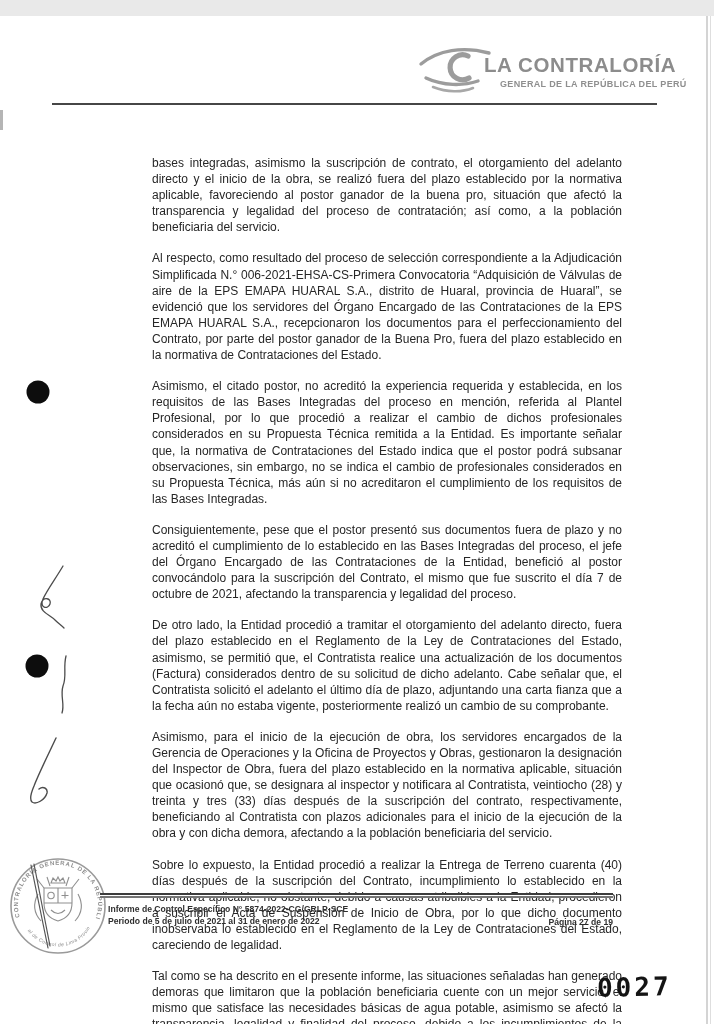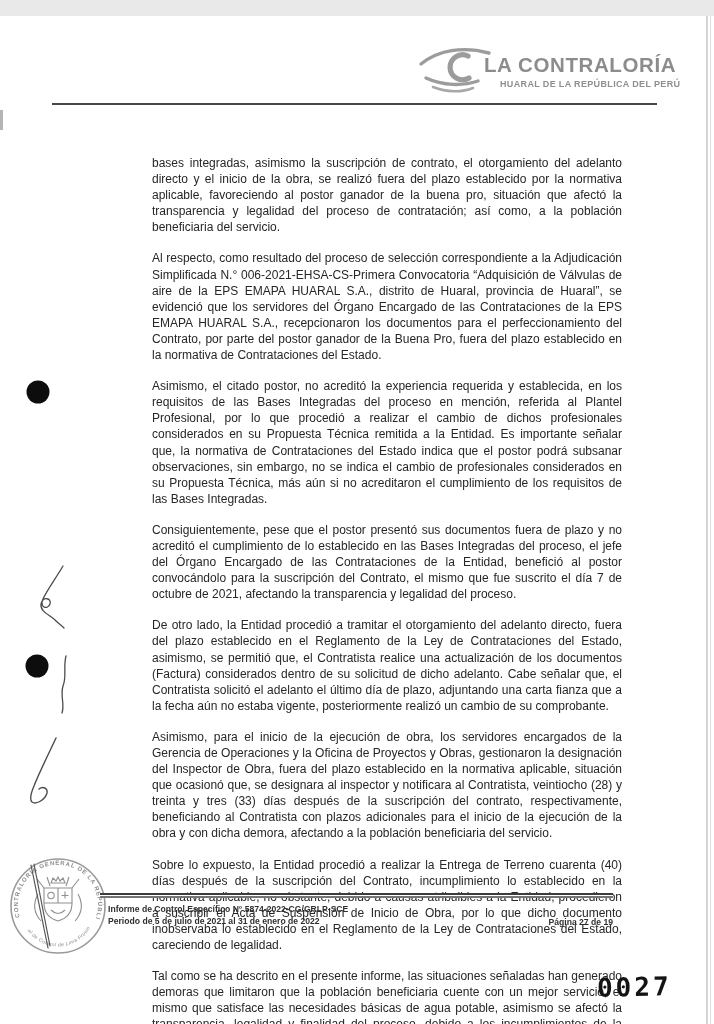--- a/index.html
+++ b/index.html
@@ -49,21 +49,21 @@
 
 <div class="page">
 
   <svg class="logo-icon" viewBox="0 0 78 48" fill="none">
     <path d="M3,19 C20,5 45,1 71,8" stroke="#9c9c9c" stroke-width="3.4" stroke-linecap="round"></path>
     <path d="M50,11 A12.5,12.5 0 1 0 51,33" stroke="#9c9c9c" stroke-width="5.2" stroke-linecap="round"></path>
     <path d="M8,33 C25,41 45,41 60,36" stroke="#9c9c9c" stroke-width="3.4" stroke-linecap="round"></path>
     <path d="M15,42 C29,47.5 44,47.5 55,43" stroke="#a8a8a8" stroke-width="2.6" stroke-linecap="round"></path>
   </svg>
   <div class="logo-title">LA CONTRALORÍA</div>
-  <div class="logo-subtitle">HUARAL DE LA REPÚBLICA DEL PERÚ</div>
+  <div class="logo-subtitle">GENERAL DE LA REPÚBLICA DEL PERÚ</div>
   <div class="header-rule"></div>
 
   <div class="doc">
     <p>bases integradas, asimismo la suscripción de contrato, el otorgamiento del adelanto directo y el inicio de la obra, se realizó fuera del plazo establecido por la normativa aplicable, favoreciendo al postor ganador de la buena pro, situación que afectó la transparencia y legalidad del proceso de contratación; así como, a la población beneficiaria del servicio.</p>
     <p>Al respecto, como resultado del proceso de selección correspondiente a la Adjudicación Simplificada N.° 006-2021-EHSA-CS-Primera Convocatoria “Adquisición de Válvulas de aire de la EPS EMAPA HUARAL S.A., distrito de Huaral, provincia de Huaral”, se evidenció que los servidores del Órgano Encargado de las Contrataciones de la EPS EMAPA HUARAL S.A., recepcionaron los documentos para el perfeccionamiento del Contrato, por parte del postor ganador de la Buena Pro, fuera del plazo establecido en la normativa de Contrataciones del Estado.</p>
     <p>Asimismo, el citado postor, no acreditó la experiencia requerida y establecida, en los requisitos de las Bases Integradas del proceso en mención, referida al Plantel Profesional, por lo que procedió a realizar el cambio de dichos profesionales considerados en su Propuesta Técnica remitida a la Entidad. Es importante señalar que, la normativa de Contrataciones del Estado indica que el postor podrá subsanar observaciones, sin embargo, no se indica el cambio de profesionales considerados en su Propuesta Técnica, más aún si no acreditaron el cumplimiento de los requisitos de las Bases Integradas.</p>
     <p>Consiguientemente, pese que el postor presentó sus documentos fuera de plazo y no acreditó el cumplimiento de lo establecido en las Bases Integradas del proceso, el jefe del Órgano Encargado de las Contrataciones de la Entidad, benefició al postor convocándolo para la suscripción del Contrato, el mismo que fue suscrito el día 7 de octubre de 2021, afectando la transparencia y legalidad del proceso.</p>
     <p>De otro lado, la Entidad procedió a tramitar el otorgamiento del adelanto directo, fuera del plazo establecido en el Reglamento de la Ley de Contrataciones del Estado, asimismo, se permitió que, el Contratista realice una actualización de los documentos (Factura) considerados dentro de su solicitud de dicho adelanto. Cabe señalar que, el Contratista solicitó el adelanto el último día de plazo, adjuntando una carta fianza que a la fecha aún no estaba vigente, posteriormente realizó un cambio de su comprobante.</p>
     <p>Asimismo, para el inicio de la ejecución de obra, los servidores encargados de la Gerencia de Operaciones y la Oficina de Proyectos y Obras, gestionaron la designación del Inspector de Obra, fuera del plazo establecido en la normativa aplicable, situación que ocasionó que, se designara al inspector y notificara al Contratista, veintiocho (28) y treinta y tres (33) días después de la suscripción del contrato, respectivamente, beneficiando al Contratista con plazos adicionales para el inicio de la ejecución de la obra y con dicha demora, afectando a la población beneficiaria del servicio.</p>
     <p>Sobre lo expuesto, la Entidad procedió a realizar la Entrega de Terreno cuarenta (40) días después de la suscripción del Contrato, incumplimiento lo establecido en la normativa aplicable, no obstante, debido a causas atribuibles a la Entidad, procedieron a suscribir el Acta de Suspensión de Inicio de Obra, por lo que dicho documento inobservaba lo establecido en el Reglamento de la Ley de Contrataciones del Estado, careciendo de legalidad.</p>

